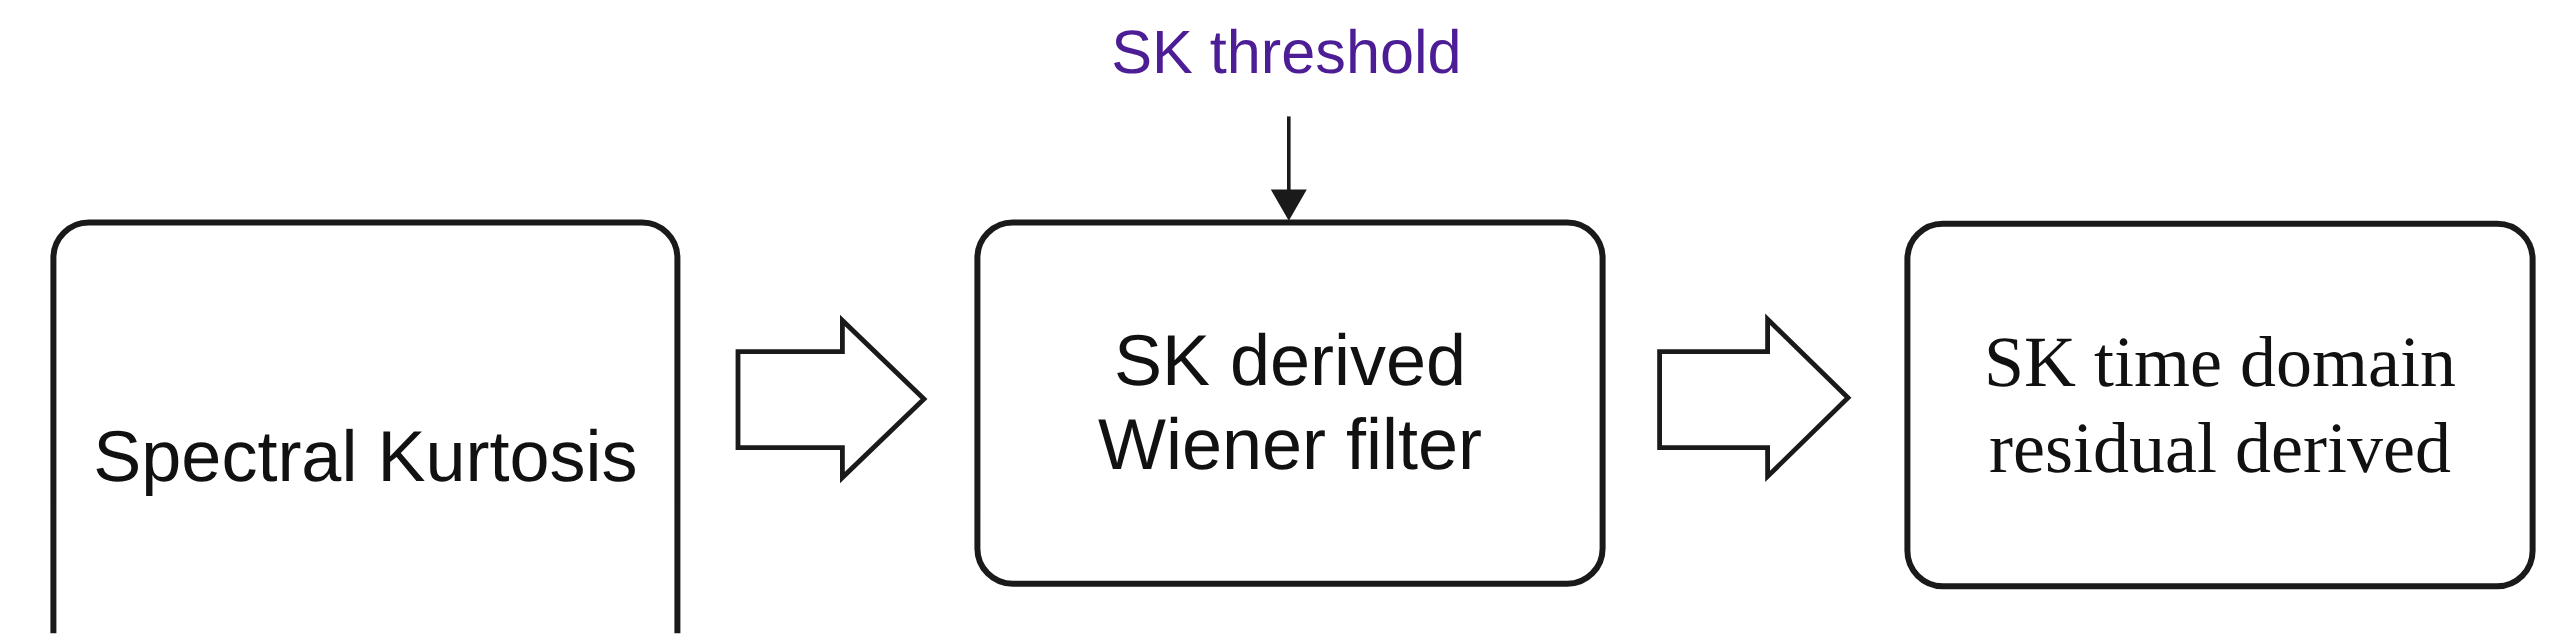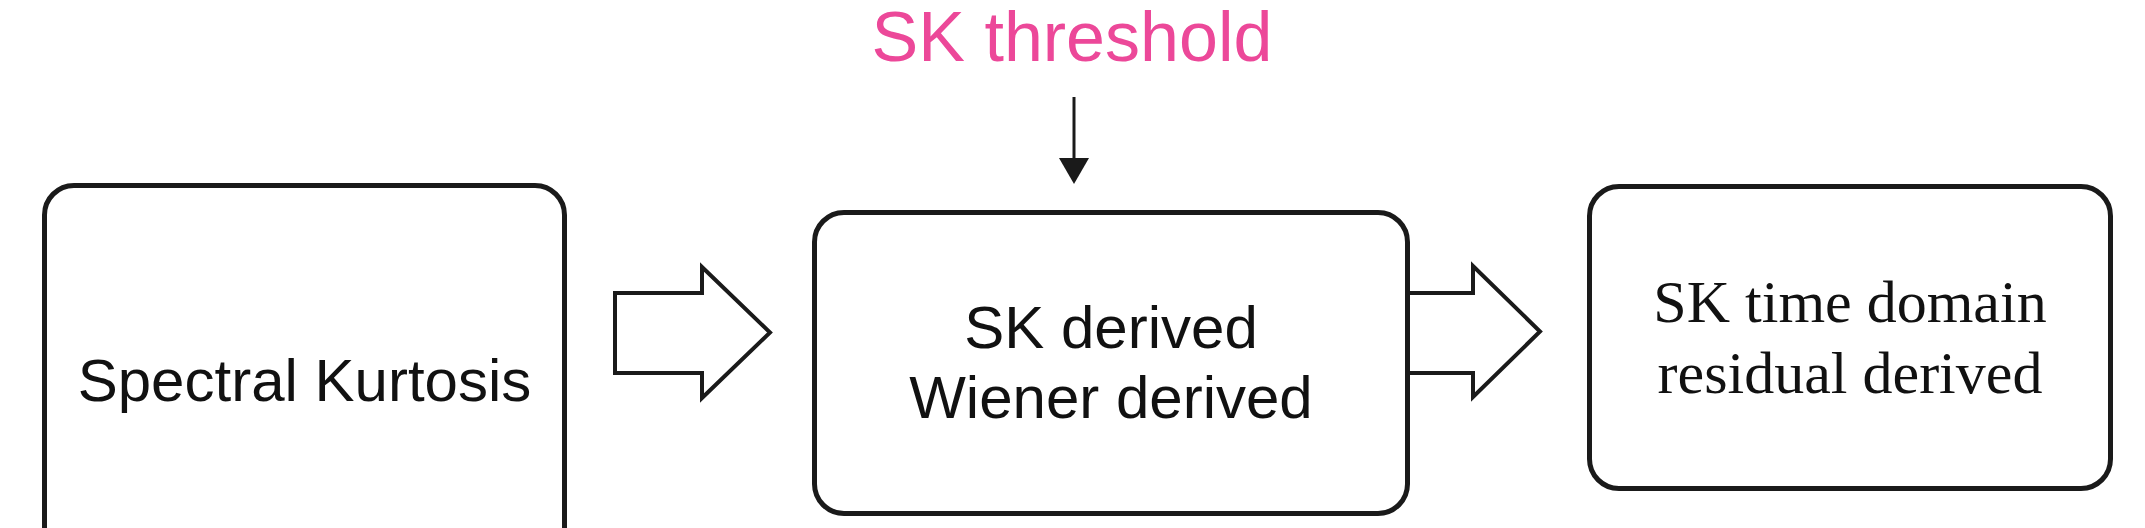--- a/index.html
+++ b/index.html
@@ -25,31 +25,31 @@
     flex-direction: column;
     align-items: center;
     justify-content: center;
     text-align: center;
     font-size: 60px;
     line-height: 1.17;
     color: #111111;
     letter-spacing: 0px;
   }
   .node-box1 { left: 42px;  top: 183px; width: 525px; height: 396px; }
-  .node-box2 { left: 812px; top: 183px; width: 598px; height: 306px; margin-top: 27px; }
+  .node-box2 { left: 812px; top: 183px; width: 526px; height: 306px; }
   .node-box3 { left: 1587px; top: 184px; width: 526px; height: 307px; font-family: Liberation Serif, serif; }
 
   .annotation-label {
     position: absolute;
     left: 1072px;
-    top: 2px;
+    top: 18px;
     transform: translateX(-50%);
-    font-size: 70px;
+    font-size: 51px;
     line-height: 1.0;
-    color: #ec4899;
+    color: #4c1d95;
     white-space: nowrap;
   }
   svg.connector-layer {
     position: absolute;
     left: 0;
     top: 0;
     width: 2145px;
     height: 528px;
   }
 </style>
@@ -69,21 +69,21 @@
   </svg>
 
   <div class="annotation-label">SK threshold</div>
 
   <div class="node node-box1">
     <div>Spectral Kurtosis</div>
   </div>
 
   <div class="node node-box2">
     <div>SK derived</div>
-    <div>Wiener derived</div>
+    <div>Wiener filter</div>
   </div>
 
   <div class="node node-box3">
     <div>SK time domain</div>
     <div>residual derived</div>
   </div>
 
 </div>
 
 </body></html>

